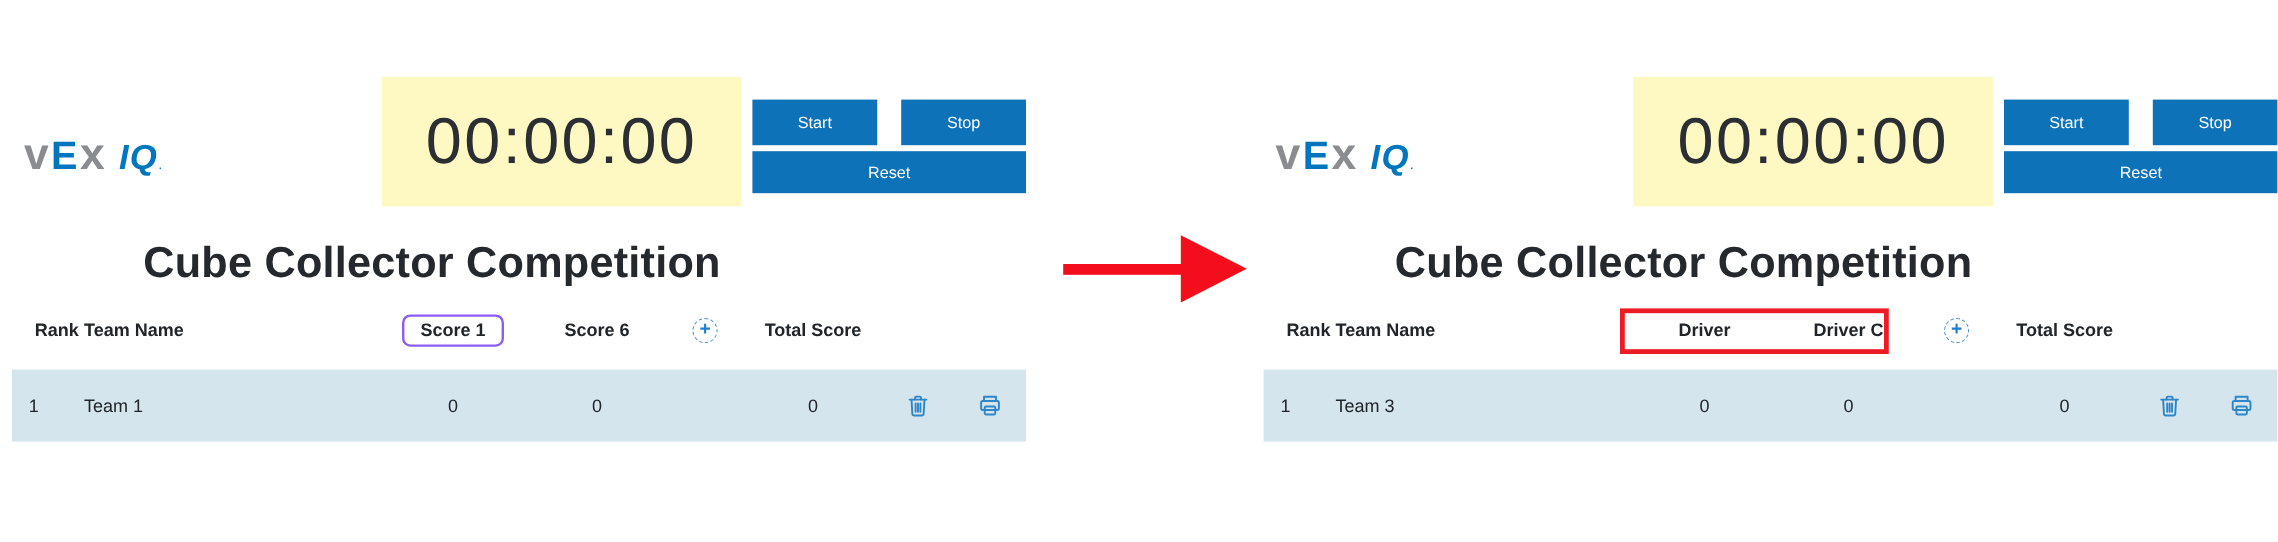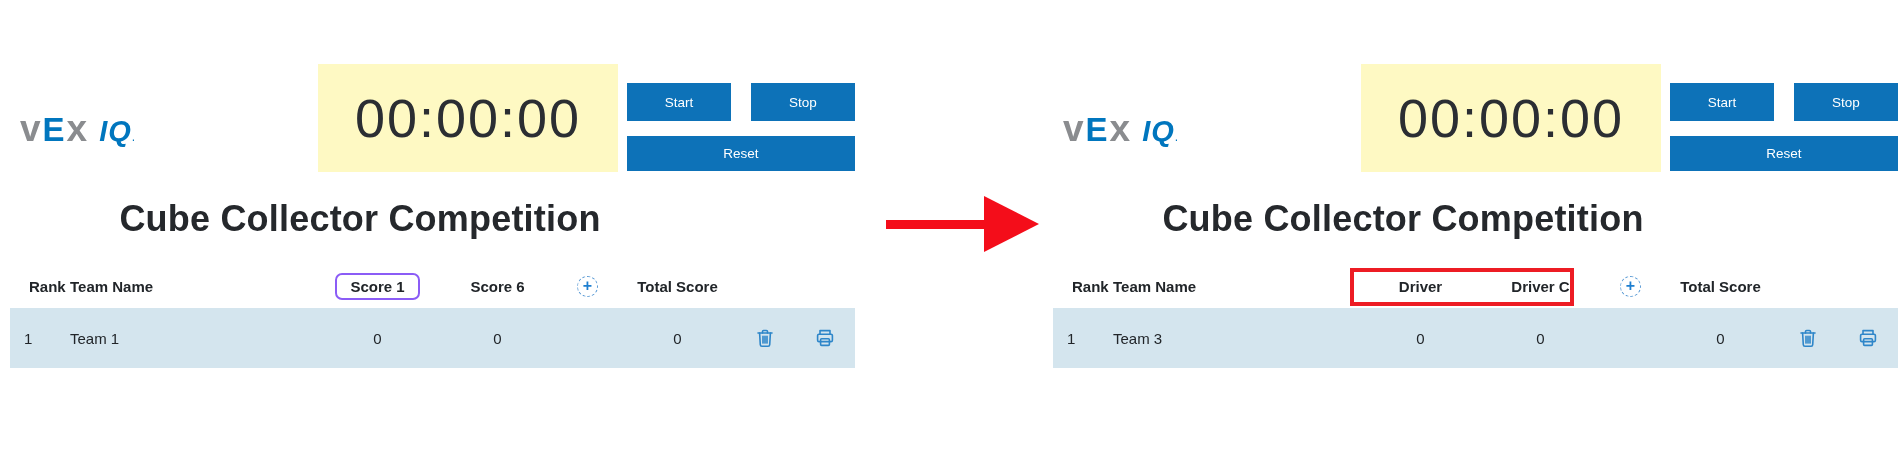--- a/index.html
+++ b/index.html
@@ -21,28 +21,28 @@
   .timer { position:absolute; left:308px; top:64px; width:300px; height:108px;
            background:#fef9c3; display:flex; align-items:center; justify-content:center;
            font-size:54px; color:#2b2e33; letter-spacing:2px; }
 
   
   .btns { position:absolute; right:0; top:83px; width:228px; }
   .btns .row2 { display:flex; gap:20px; }
   .btn { background:#0d72b8; color:#fff; border:none; font-family:inherit; font-size:13.5px;
          display:flex; align-items:center; justify-content:center; cursor:pointer; }
   .btn-half { flex:1; height:38px; }
-  .btn-reset { width:100%; height:35px; margin-top:15px; }
+  .btn-reset { width:100%; height:35px; margin-top:5px; }
 
   
   .title { position:absolute; left:30px; top:198px; width:640px; text-align:center;
            font-size:36px; font-weight:800; color:#25282c; letter-spacing:0.2px; }
 
   
-  .thead { position:absolute; left:5px; top:267px; width:840px; height:38px;
+  .thead { position:absolute; left:5px; top:256px; width:840px; height:38px;
            display:grid; grid-template-columns:55px 245px 125px 115px 65px 115px 1fr;
            align-items:center; font-size:15px; }
   .trow  { position:absolute; left:0; top:308px; width:845px; height:60px;
            display:grid; grid-template-columns:60px 245px 125px 115px 65px 115px 1fr;
            align-items:center; font-size:15px; background:#d4e5ee; }
   .c-rank { padding-left:14px; font-weight:600; }
   .c-team { font-weight:600; }
   .c-center { text-align:center; }
   .h-score { font-weight:700; }
   .h-total { font-weight:600; }

